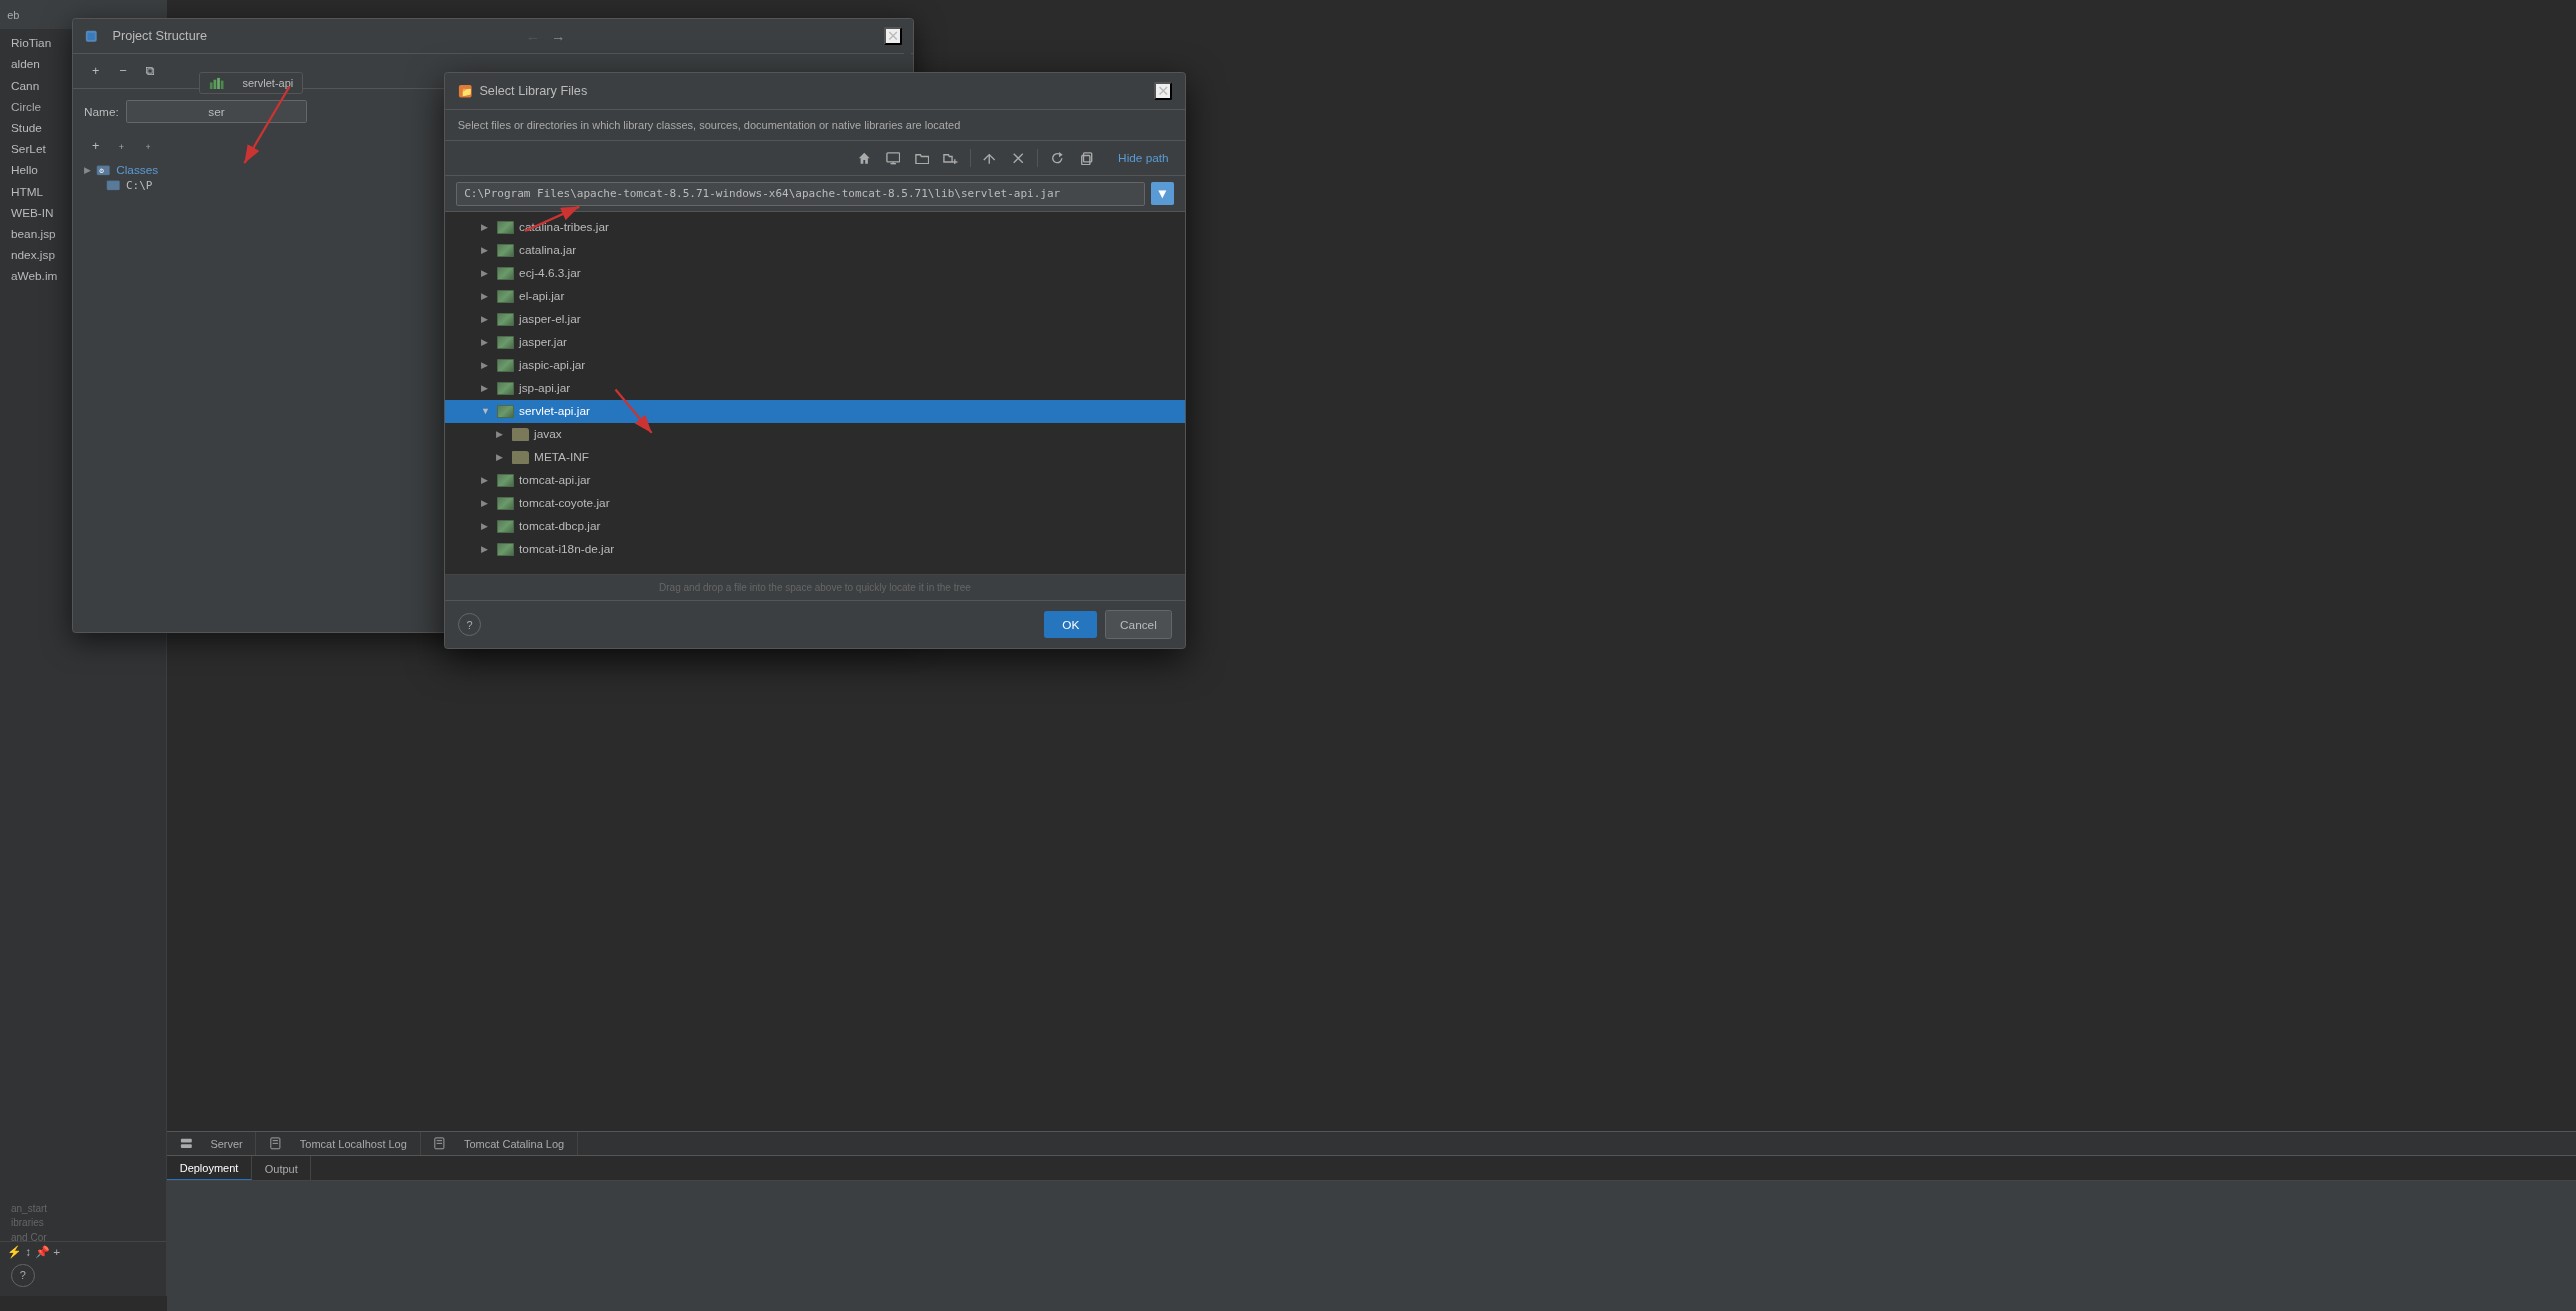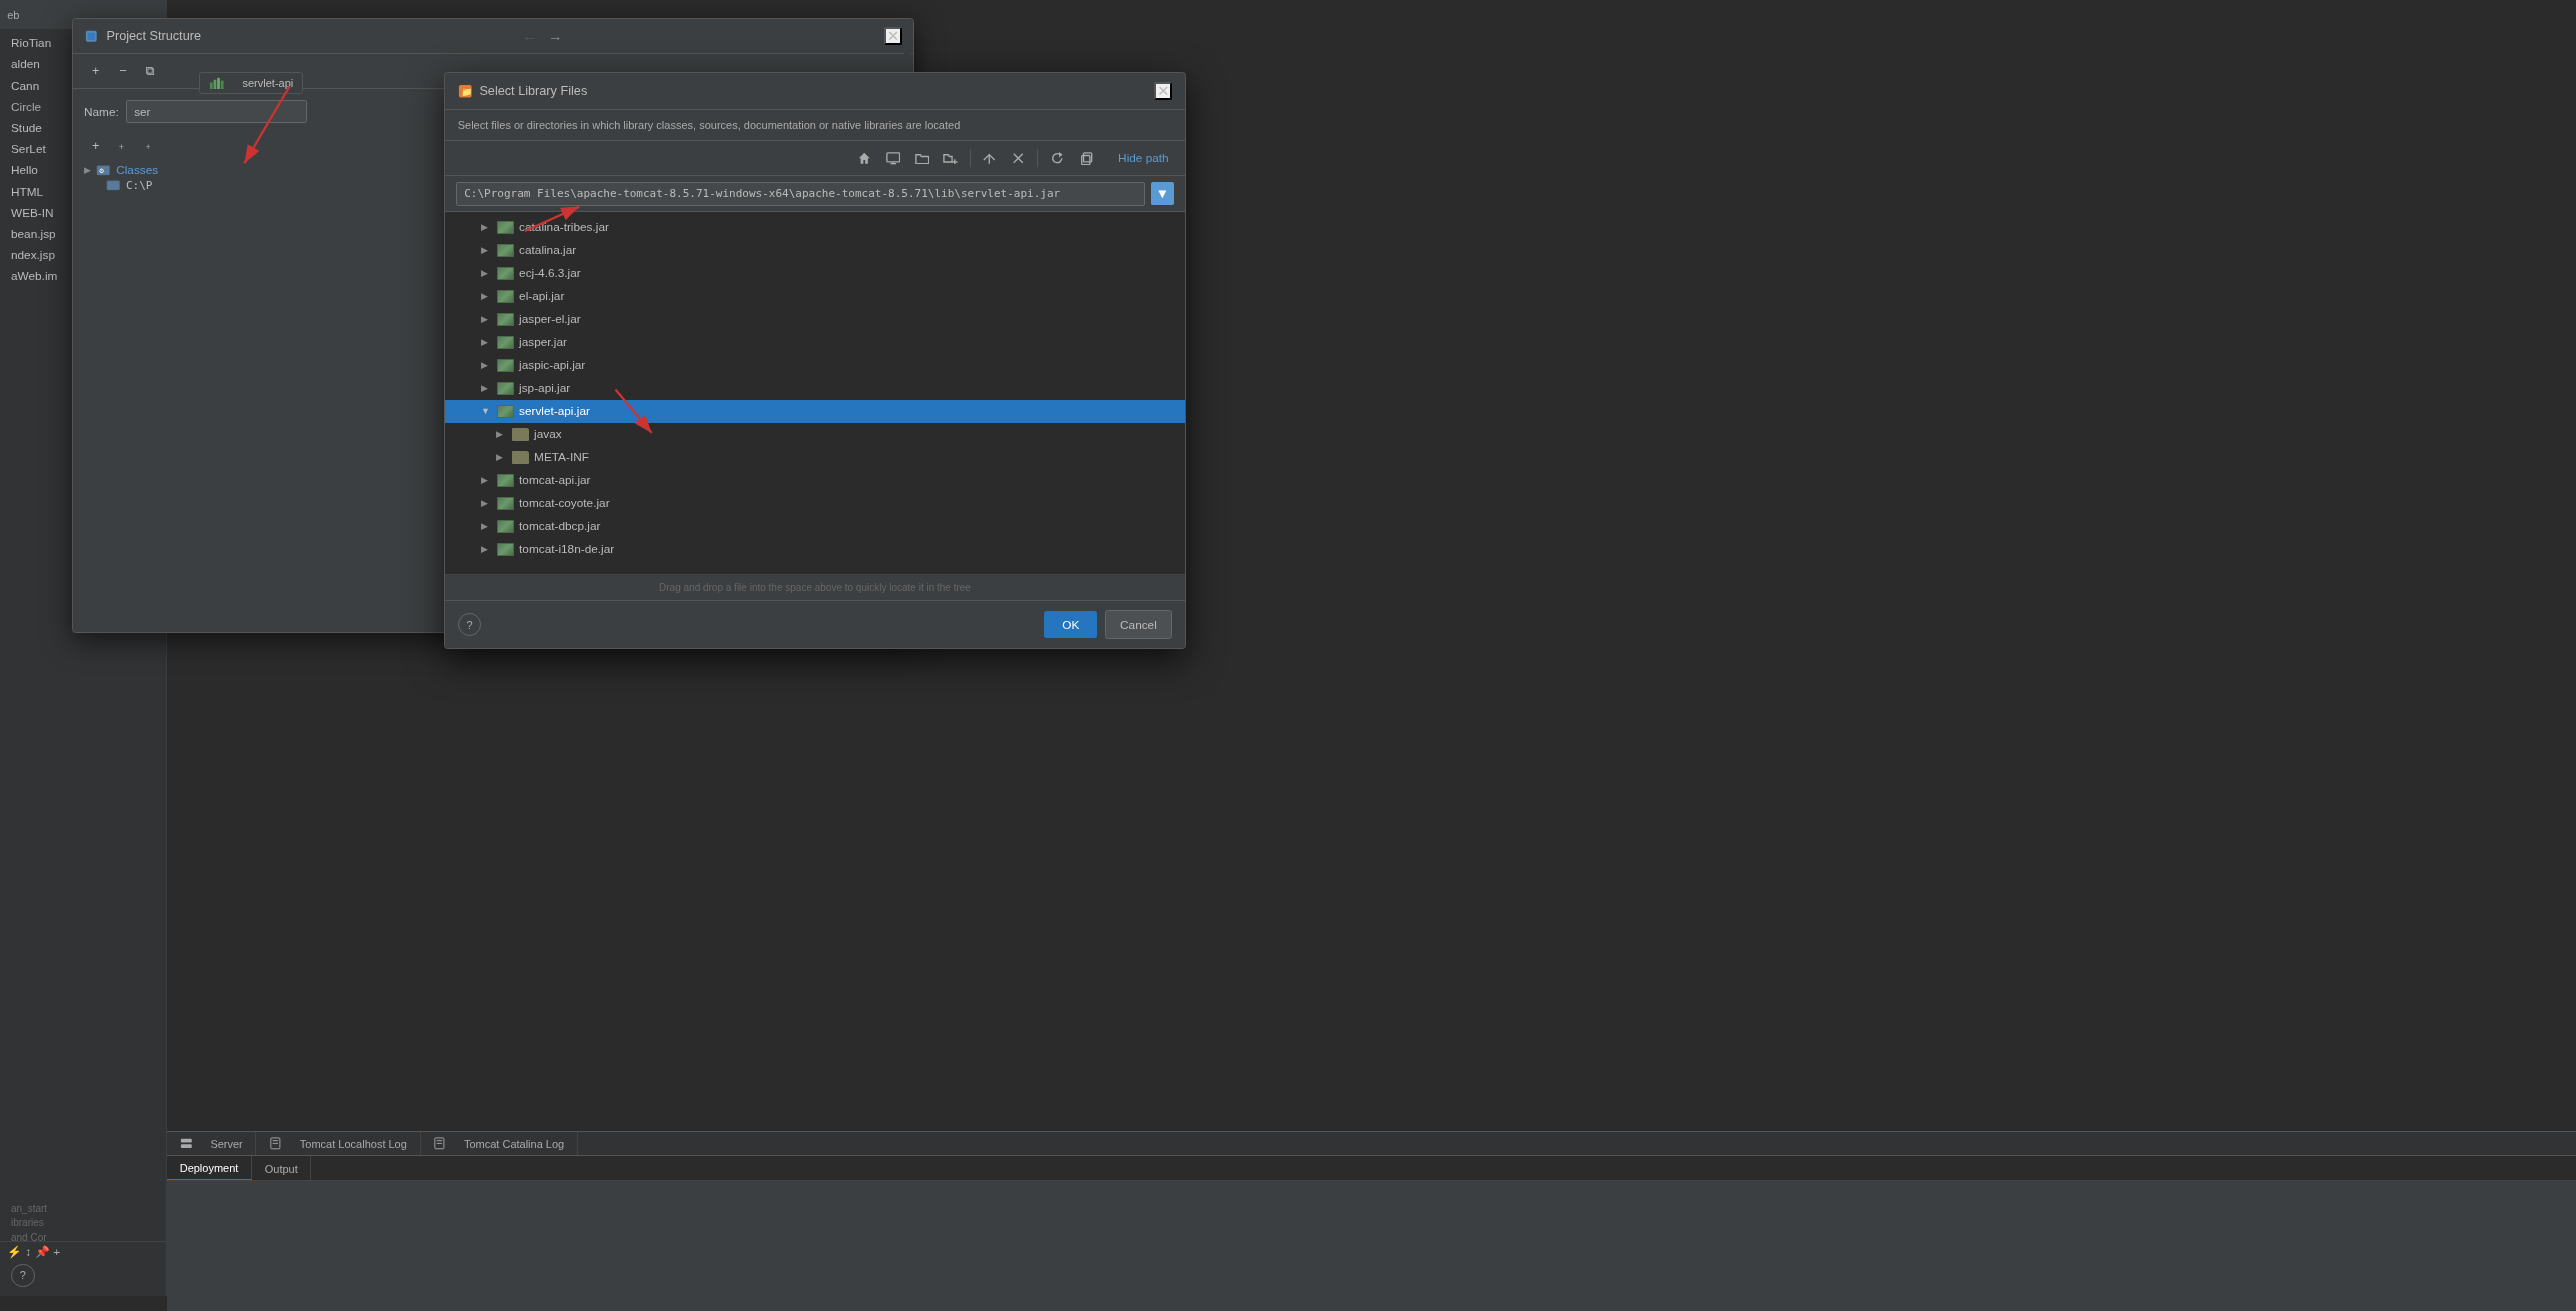--- a/index.html
+++ b/index.html
@@ -95,21 +95,21 @@
       justify-content: space-between;
       padding: 7.2px 11px;
       background: #3c3f41;
       border-bottom: 0.9px solid #555;
       border-radius: 3.6px 3.6px 0 0;
     }
 
     .dialog-title-text {
       display: flex;
       align-items: center;
-      gap: 8px;
+      gap: 14px;
       font-size: 12.7px;
       color: #bbbbbb;
     }
 
     .dialog-close-btn {
       width: 18px; height: 18px;
       display: flex; align-items: center; justify-content: center;
       cursor: pointer;
       color: #bbbbbb;
       font-size: 14.5px;
@@ -189,20 +189,21 @@
 
     .name-label { color: #bbbbbb; font-size: 11.8px; }
     .name-input {
       background: #45484a;
       border: 0.9px solid #666;
       color: #bbbbbb;
       padding: 3.6px 7.2px;
       font-size: 11.8px;
       border-radius: 1.8px;
       width: 181px;
+      text-align: center;
     }
 
     
     .section-toolbar {
       display: flex;
       align-items: center;
       gap: 3.6px;
       margin-bottom: 3.6px;
     }
 

